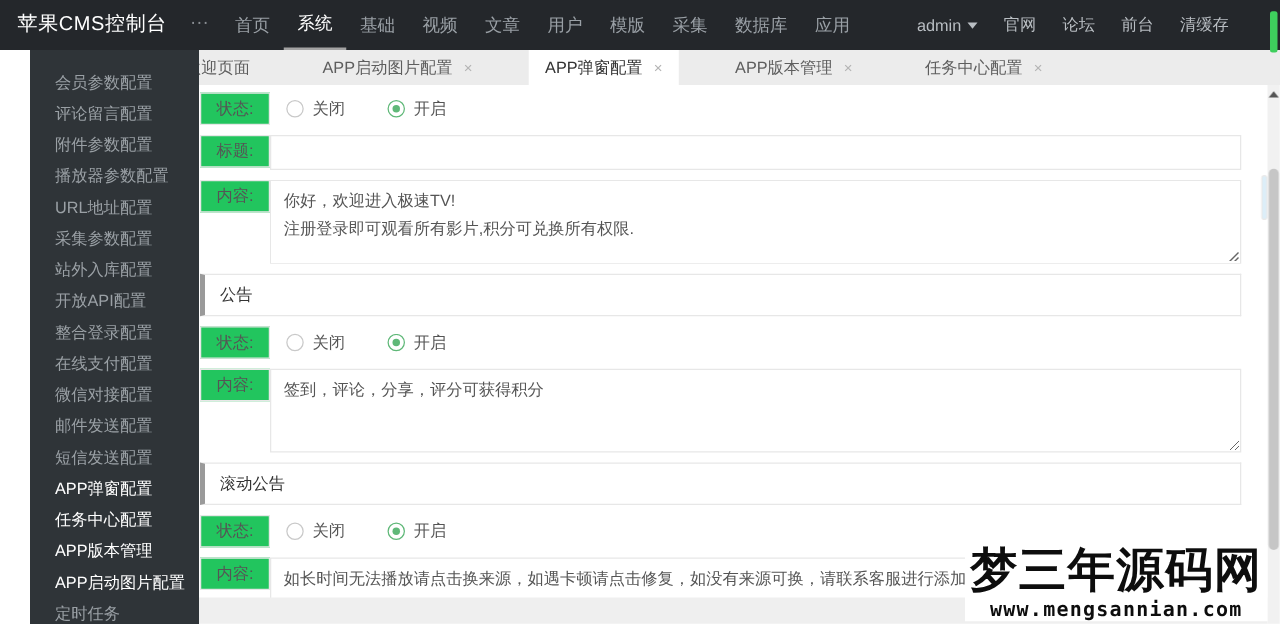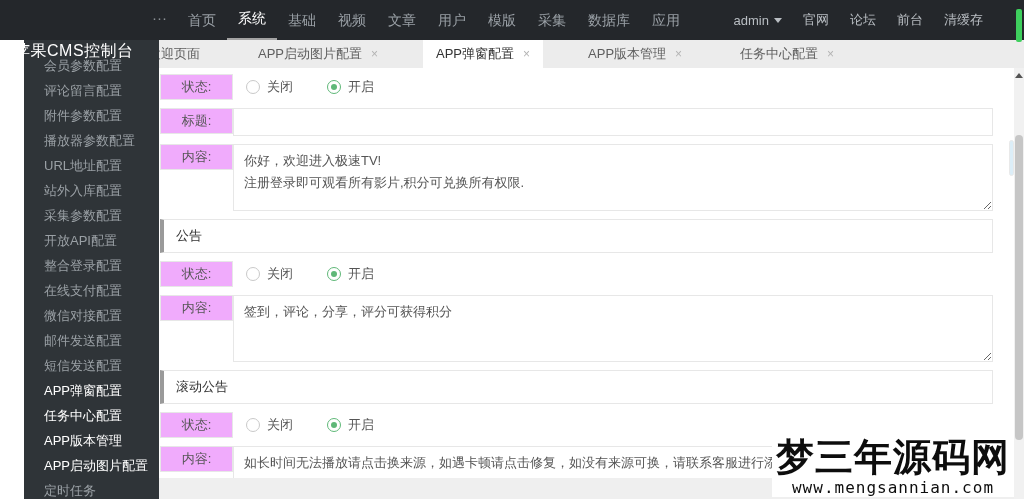--- a/index.html
+++ b/index.html
@@ -1,21 +1,21 @@
 <!DOCTYPE html>
 <html><head>
 <meta charset="utf-8">
 <style>
   * { margin:0; padding:0; box-sizing:border-box; }
   html,body { width:1024px; height:499px; overflow:hidden; }
   body { font-family:"Liberation Sans","DejaVu Sans",sans-serif; background:#fff; position:relative; }
 
   
   .topbar { position:absolute; top:0; left:0; width:1024px; height:40px; background:#24272b; display:flex; align-items:stretch; z-index:30; }
-  .logo { color:#fff; font-size:16px; line-height:40px; padding-left:14px; width:142px; flex:none; letter-spacing:.5px;margin-top:31px; }
+  .logo { color:#fff; font-size:16px; line-height:40px; padding-left:14px; width:142px; flex:none; letter-spacing:.5px; }
   .more-dots { color:#8a8f94; line-height:36px; font-size:15px; padding:0 10px; cursor:pointer; }
   .topnav { display:flex; align-items:stretch; }
   .topnav .nav-item { color:#9aa0a6; font-size:14px; line-height:40px; padding:0 11px; cursor:pointer; }
   .topnav .nav-item.active { color:#fff; border-bottom:2px solid #a3a3a3; line-height:36px; }
   .topbar-right { margin-left:auto; display:flex; align-items:center; gap:21px; padding-right:41px; font-size:13px; color:#b9bec3; }
   .user-menu { display:flex; align-items:center; gap:5px; cursor:pointer; }
   .caret { width:0; height:0; border-left:4px solid transparent; border-right:4px solid transparent; border-top:5px solid #b9bec3; }
   .top-link { cursor:pointer; }
   .green-indicator { position:absolute; top:9px; right:2px; width:6px; height:33px; background:#3ecf5d; border-radius:2px; }
 
@@ -27,22 +27,22 @@
   
   .main { position:absolute; top:40px; left:135px; right:0; bottom:0; background:#fff; }
   .tabbar { height:28px; background:#ececec; display:flex; align-items:stretch; font-size:13px; color:#5e5e5e;gap:32px; }
   .tab { display:flex; align-items:center; padding:0 13px; cursor:pointer; white-space:nowrap; }
   .tab.active { background:#fff; color:#333; }
   .tab .close-x { margin-left:9px; color:#b3b3b3; font-size:12px; cursor:pointer; }
 
   .content { position:absolute; top:28px; left:0; right:10px; bottom:0; background:#fff; overflow:hidden; padding:6px 21px 0 25px; }
 
   .frow { display:flex; margin-bottom:8px; align-items:flex-start; }
-  .flabel { flex:none; width:73px; height:26px; line-height:24px; text-align:center; font-size:13px; color:#555;
-            border:1px solid #e7e7e7; background:#f0abfc; }
+  .flabel { flex:none; width:56px; height:26px; line-height:24px; text-align:center; font-size:13px; color:#555;
+            border:1px solid #e7e7e7; background:#22c55e; }
   .fctrl { flex:1; display:flex; align-items:center; }
   .radio-group { display:flex; align-items:center; gap:34px; padding-left:13px; height:26px; }
   .radio-opt { display:flex; align-items:center; gap:7px; font-size:13px; color:#555; cursor:pointer; }
   .radio { width:14px; height:14px; border-radius:50%; border:1px solid #c9c9c9; background:#fff; position:relative; flex:none; }
   .radio.checked { border-color:#5FB878; }
   .radio.checked::after { content:""; position:absolute; left:3px; top:3px; width:6px; height:6px; border-radius:50%; background:#5FB878; }
 
   .text-input { flex:1; height:28px; border:1px solid #e7e7e7; outline:none; font-size:13px; color:#555; padding:0 10px; font-family:inherit; }
   .text-area { flex:1; border:1px solid #e7e7e7; outline:none; font-size:13px; color:#555; padding:5px 10px; line-height:1.7;
                font-family:inherit; }
@@ -56,21 +56,21 @@
 
   
   .scrollbar { position:absolute; top:28px; right:0; bottom:0; width:10px; background:#f1f1f1; z-index:6; }
   .sb-arrow-up { width:0; height:0; border-left:4px solid transparent; border-right:4px solid transparent; border-bottom:5px solid #545454; margin:5px auto 0; }
   .sb-thumb { position:absolute; top:67px; left:1px; width:8px; height:305px; background:#c6c6c6; border-radius:4px; }
   .mini-thumb { position:absolute; top:100px; right:10px; width:5px; height:36px; background:#dceef8; border:1px solid #e9e9e9; border-radius:3px; z-index:6; }
 
   
   .watermark { position:absolute; right:10px; bottom:2px; background:#fff; text-align:center; z-index:10; padding:2px 4px 0; }
   .wm-cn { font-size:38px; font-weight:bold; color:#0d0d0d; letter-spacing:1px; line-height:1.05; font-family:"Liberation Sans",sans-serif; }
-  .wm-url { font-size:16px; font-weight:normal; color:#0d0d0d; font-family:"DejaVu Sans Mono",monospace; letter-spacing:1px; }
+  .wm-url { font-size:16px; font-weight:bold; color:#0d0d0d; font-family:"DejaVu Sans Mono",monospace; letter-spacing:1px; }
 </style>
 </head>
 <body>
 
 <div class="topbar">
   <div class="logo">苹果CMS控制台</div>
   <div class="more-dots">···</div>
   <div class="topnav">
     <div class="nav-item">首页</div>
     <div class="nav-item active">系统</div>
@@ -95,22 +95,22 @@
   </div>
   <div class="green-indicator"></div>
 </div>
 
 <div class="sidebar">
   <div class="side-item">会员参数配置</div>
   <div class="side-item">评论留言配置</div>
   <div class="side-item">附件参数配置</div>
   <div class="side-item">播放器参数配置</div>
   <div class="side-item">URL地址配置</div>
+  <div class="side-item">采集参数配置</div>
   <div class="side-item">站外入库配置</div>
-  <div class="side-item">采集参数配置</div>
   <div class="side-item">开放API配置</div>
   <div class="side-item">整合登录配置</div>
   <div class="side-item">在线支付配置</div>
   <div class="side-item">微信对接配置</div>
   <div class="side-item">邮件发送配置</div>
   <div class="side-item">短信发送配置</div>
   <div class="side-item bright">APP弹窗配置</div>
   <div class="side-item bright">任务中心配置</div>
   <div class="side-item bright">APP版本管理</div>
   <div class="side-item bright">APP启动图片配置</div>

